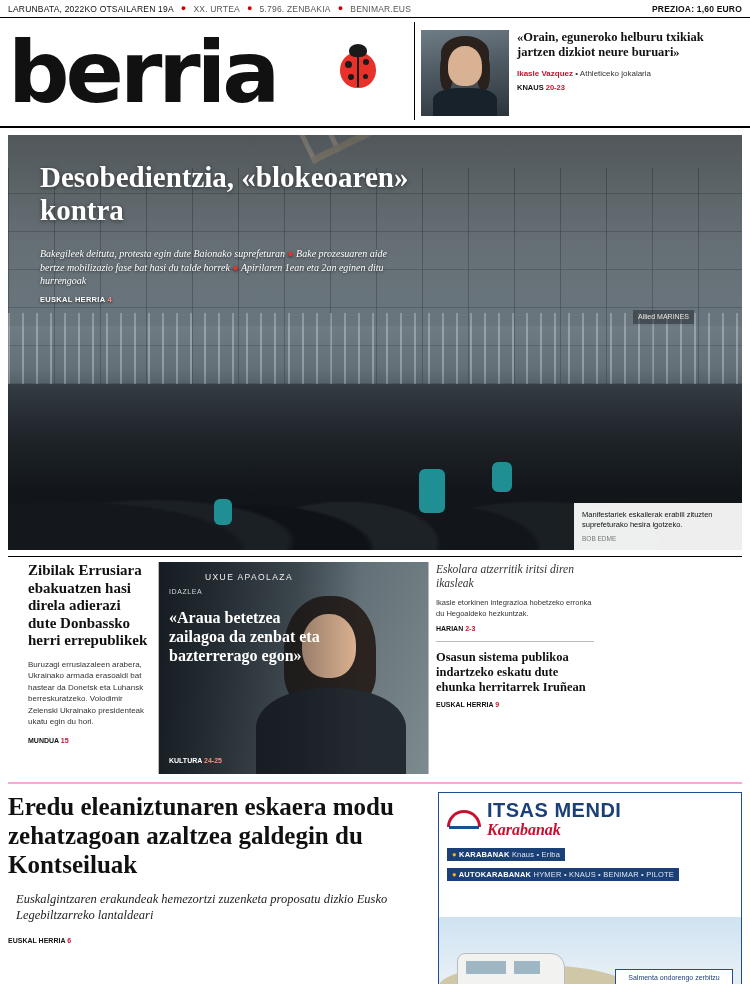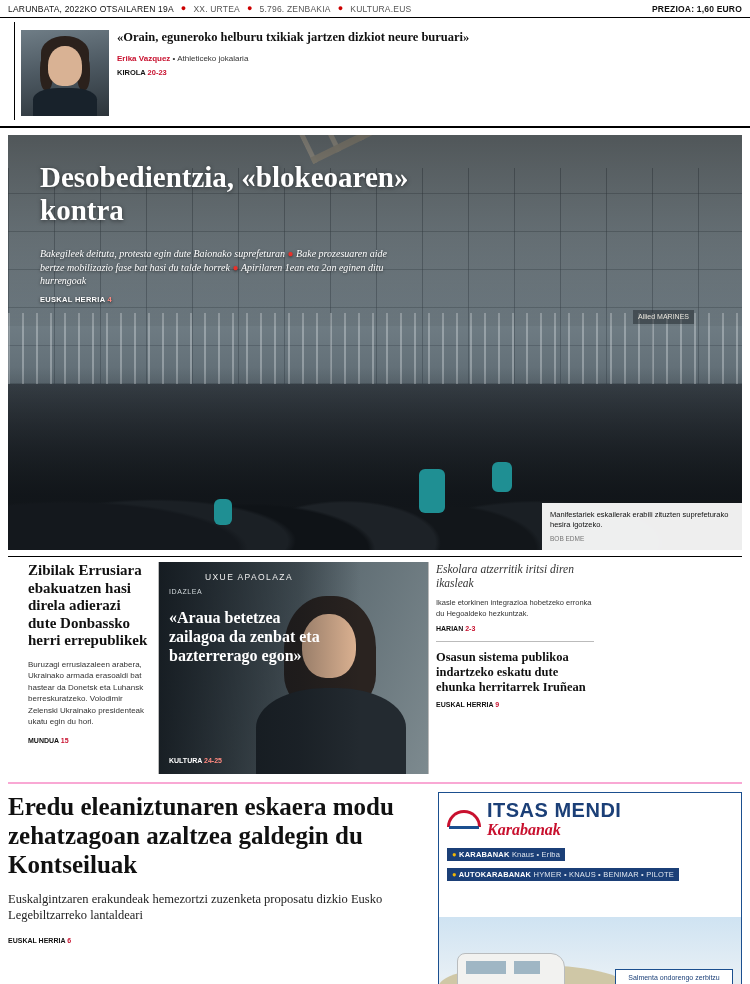--- a/index.html
+++ b/index.html
@@ -238,21 +238,21 @@
   .marines {
     position: absolute; right: 48px; top: 175px;
     font-family: "Liberation Sans", sans-serif;
     font-size: 7px; color: #e9e6dd; text-align: center;
     line-height: 10px;
     background: rgba(25,30,35,.45);
     padding: 2px 5px;
   }
   .hero-caption {
     position: absolute; right: 0; bottom: 0;
-    width: 200px; padding: 7px 8px 6px 8px;
+    width: 168px; padding: 7px 8px 6px 8px;
     background: rgba(255,255,255,.93);
     font-family: "Liberation Sans", sans-serif;
     font-size: 7.5px; line-height: 10.5px; color: #111;
   }
   .hero-caption .credit { color: #777; font-size: 6.5px; margin-top: 3px; }
 
   
   .band {
     display: flex;
     margin: 6px 8px 0 8px;
@@ -397,22 +397,22 @@
     border-top: 2px solid #f9a8d4;
     padding-top: 8px;
   }
   .b-left { width: 430px; padding-right: 10px; }
   .b-left h2 {
     margin: 0;
     font-size: 25px; line-height: 29px; font-weight: bold; color: #111;
   }
   .b-left .deck {
     margin-top: 12px;
-    font-family: "Liberation Serif", serif; 
-    font-size: 12.5px; line-height: 16px; color: #222;
+    font-family: "Liberation Serif", serif; font-style: italic;
+    font-size: 12.5px; line-height: 16px; color: #222; margin-left: 8px;
   }
   .b-left .tag {
     margin-top: 14px;
     font-family: "Liberation Sans", sans-serif;
     font-size: 7px; font-weight: bold; color: #111;
   }
   .b-left .tag .pg { color: #c8102e; }
 
   .ad {
     flex: 1;
@@ -485,43 +485,55 @@
 <div id="page">
 
   <div class="topbar">
     <div class="left">
       <span>LARUNBATA, 2022KO OTSAILAREN 19A</span>
       <span class="sep">●</span>
       <span class="dim">XX. URTEA</span>
       <span class="sep">●</span>
       <span class="dim">5.796. ZENBAKIA</span>
       <span class="sep">●</span>
-      <span class="dim">KULTURA.EUS</span>
+      <span class="dim">BENIMAR.EUS</span>
     </div>
     <div class="right">PREZIOA: 1,60 EURO</div>
   </div>
 
   <div class="masthead">
+    <div class="logo-wrap">
+      <div class="logo">berria</div>
+      <div class="ladybug">
+        <div class="body"></div>
+        <div class="head"></div>
+        <div class="split"></div>
+        <div class="d d1"></div>
+          <div class="d d2"></div>
+          <div class="d d3"></div>
+          <div class="d d4"></div>
+      </div>
+    </div>
     <div class="promo">
       <div class="promo-photo">
         <div class="hair"></div>
           <div class="hair2"></div>
           <div class="hair3"></div>
         <div class="face"></div>
           <div class="torso"></div>
       </div>
       <div class="promo-text">
         <div class="promo-quote">«Orain, eguneroko helburu txikiak jartzen dizkiot neure buruari»</div>
         <div class="promo-byline">
-          <span class="name">Erika Vazquez</span>
+          <span class="name">Ikasle Vazquez</span>
           <span> • </span>
           <span>Athleticeko jokalaria</span>
         </div>
         <div class="promo-tag">
-          <span>KIROLA</span>
+          <span>KNAUS</span>
           <span class="pg">20-23</span>
         </div>
       </div>
     </div>
   </div>
 
   <div class="hero">
     <div class="sky"></div>
     <div class="bldg"></div>
     <div class="bldg-grid"></div>

